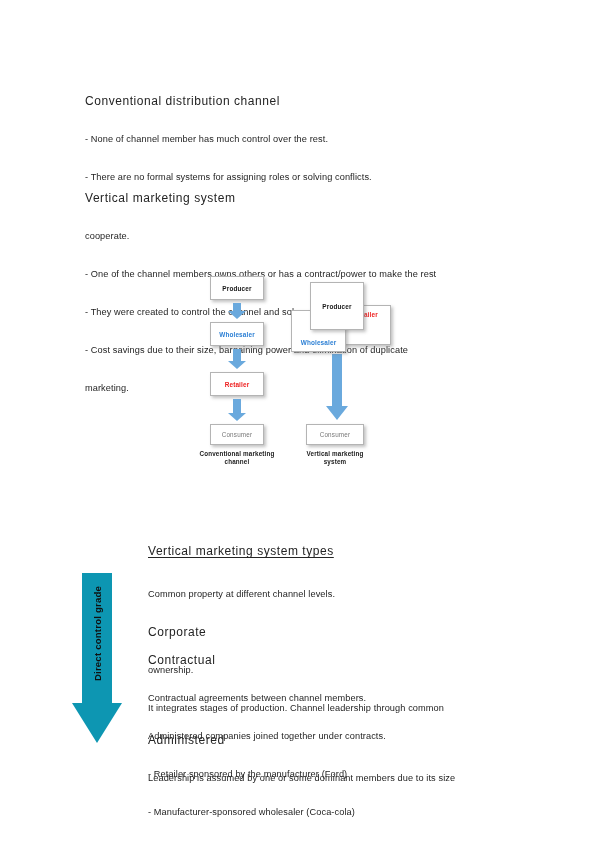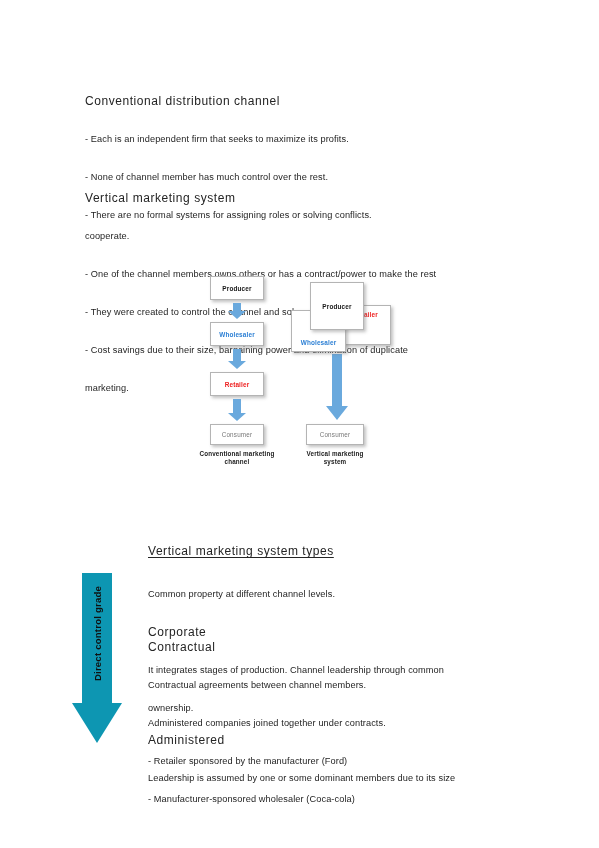--- a/index.html
+++ b/index.html
@@ -179,29 +179,28 @@
     font-weight: bold;
     color: #101010;
     letter-spacing: 0.2px;
     z-index: 2;
     white-space: nowrap;
   }
 
   
   #vms-types-title { left: 148px; top: 545px; }
   #sec-corporate   { left: 148px; top: 563px; width: 370px; }
-  #sec-contractual { left: 148px; top: 616px; width: 370px; }
+  #sec-contractual { left: 148px; top: 629px; width: 370px; }
   #sec-administered{ left: 148px; top: 709px; width: 370px; }
 </style>
 </head>
 <body>
 
 <div class="txt-block" id="sec-conventional">
   <span class="line heading">Conventional distribution channel</span>
-  <span class="line">- Each is an independent firm that seeks to maximize its profits.</span>
   <span class="line">- None of channel member has much control over the rest.</span>
   <span class="line">- There are no formal systems for assigning roles or solving conflicts.</span>
 </div>
 
 <div class="txt-block" id="sec-vertical">
   <span class="line heading">Vertical marketing system</span>
   <span class="line">cooperate.</span>
   <span class="line">- One of the channel members owns others or has a contract/power to make the rest</span>
   <span class="line">- They were created to control the channel and solve conflicts.</span>
   <span class="line">- Cost savings due to their size, bargaining power and elimination of duplicate</span>
@@ -263,22 +262,22 @@
   <div class="t-shaft"></div>
   <div class="t-head"></div>
   <div class="t-label">Direct control grade</div>
 </div>
 
 <div class="txt-block heading heading-underline" id="vms-types-title">Vertical marketing system types</div>
 
 <div class="txt-block" id="sec-corporate">
   <span class="line">Common property at different channel levels.</span>
   <span class="line heading">Corporate</span>
+  <span class="line">ownership.</span>
   <span class="line">It integrates stages of production. Channel leadership through common</span>
-  <span class="line">ownership.</span>
 </div>
 
 <div class="txt-block" id="sec-contractual">
   <span class="line heading">Contractual</span>
   <span class="line">Contractual agreements between channel members.</span>
   <span class="line">Administered companies joined together under contracts.</span>
   <span class="line">- Retailer sponsored by the manufacturer (Ford)</span>
   <span class="line">- Manufacturer-sponsored wholesaler (Coca-cola)</span>
 </div>
 

